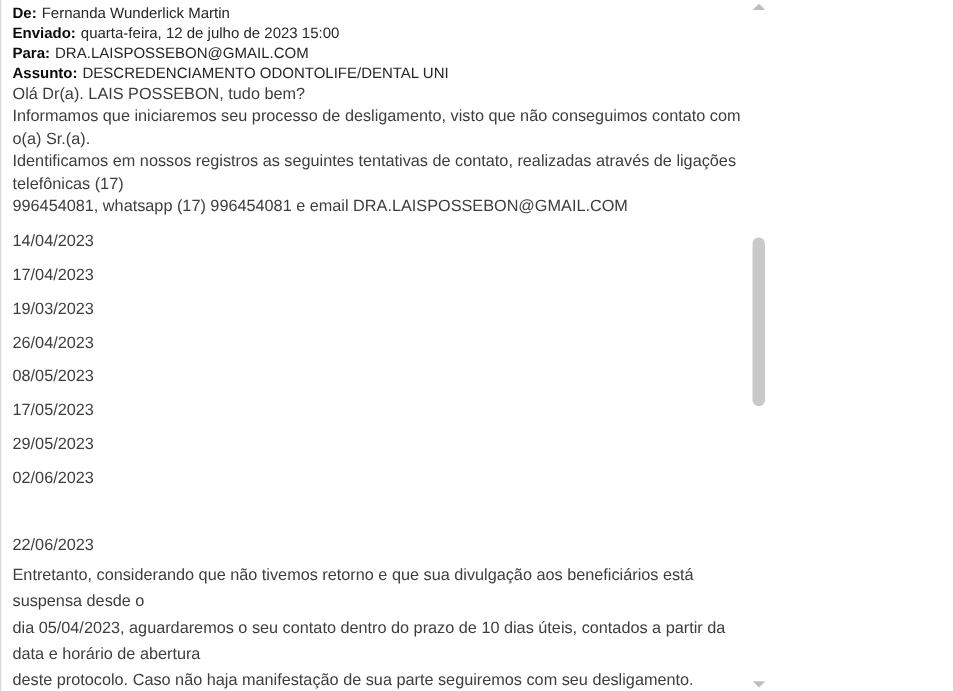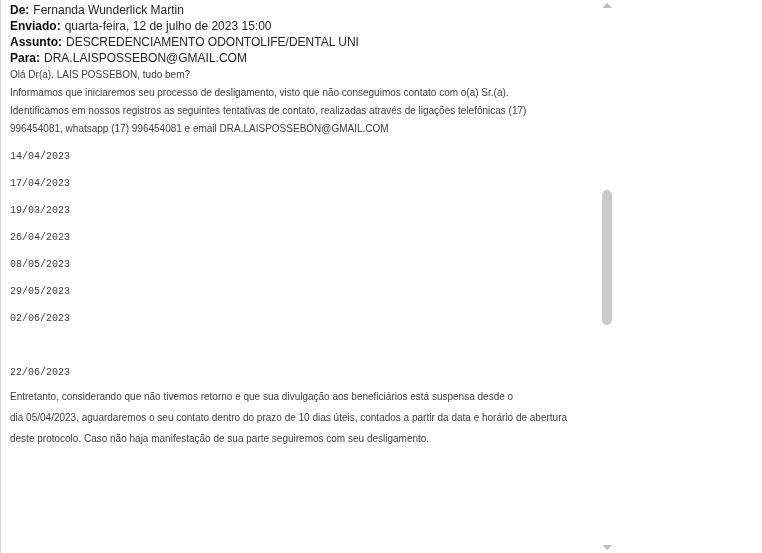--- a/index.html
+++ b/index.html
@@ -35,30 +35,30 @@
     color: #262626;
   }
   .header-row { white-space: nowrap; }
   .header-label {
     font-weight: bold;
     color: #0a0a0a;
     margin-right: 4px;
   }
   
   .body-text {
-    font-size: 10px;
+    font-size: 13px;
     color: #3d3d3d;
   }
   p.para {
     margin: 0;
     white-space: pre-line;
   }
   .greeting   { margin-top: 17px; line-height: 18px; }
   .attempts   { margin-top: 10px; line-height: 18px; }
-  .dates      { margin-top: 5px; font-family: Liberation Mono, monospace; }
+  .dates      { margin-top: 5px; }
   .date-row   { margin: 0; line-height: 27px; height: 27px; }
   .blank-row  { height: 27px; }
   .closing    { margin-top: 16px; line-height: 21px; }
   
   .scrollbar {
     position: absolute;
     top: 0;
     right: 0;
     width: 17px;
     height: 553px;
@@ -99,39 +99,40 @@
   <div class="content">
 
     <div class="headers">
       <div class="header-row">
         <span class="header-label">De:</span><span class="header-value">Fernanda Wunderlick Martin</span>
       </div>
       <div class="header-row">
         <span class="header-label">Enviado:</span><span class="header-value">quarta-feira, 12 de julho de 2023 15:00</span>
       </div>
       <div class="header-row">
-        <span class="header-label">Assunto:</span><span class="header-value">DESCREDENCIAMENTO ODONTOLIFE/DENTAL UNI</span>
+        <span class="header-label">Para:</span><span class="header-value">DRA.LAISPOSSEBON@GMAIL.COM</span>
       </div>
       <div class="header-row">
-        <span class="header-label">Para:</span><span class="header-value">DRA.LAISPOSSEBON@GMAIL.COM</span>
+        <span class="header-label">Assunto:</span><span class="header-value">DESCREDENCIAMENTO ODONTOLIFE/DENTAL UNI</span>
       </div>
     </div>
 
     <div class="body-text">
       <p class="para greeting">Olá Dr(a). LAIS POSSEBON, tudo bem?
 Informamos que iniciaremos seu processo de desligamento, visto que não conseguimos contato com o(a) Sr.(a).</p>
       <p class="para attempts">Identificamos em nossos registros as seguintes tentativas de contato, realizadas através de ligações telefônicas (17)
 996454081, whatsapp (17) 996454081 e email DRA.LAISPOSSEBON@GMAIL.COM</p>
 
       <div class="dates">
         <p class="para date-row">14/04/2023</p>
         <p class="para date-row">17/04/2023</p>
         <p class="para date-row">19/03/2023</p>
         <p class="para date-row">26/04/2023</p>
         <p class="para date-row">08/05/2023</p>
+        <p class="para date-row">17/05/2023</p>
         <p class="para date-row">29/05/2023</p>
         <p class="para date-row">02/06/2023</p>
         <div class="blank-row"></div>
         <p class="para date-row">22/06/2023</p>
       </div>
 
       <p class="para closing">Entretanto, considerando que não tivemos retorno e que sua divulgação aos beneficiários está suspensa desde o
 dia 05/04/2023, aguardaremos o seu contato dentro do prazo de 10 dias úteis, contados a partir da data e horário de abertura
 deste protocolo. Caso não haja manifestação de sua parte seguiremos com seu desligamento.</p>
     </div>

